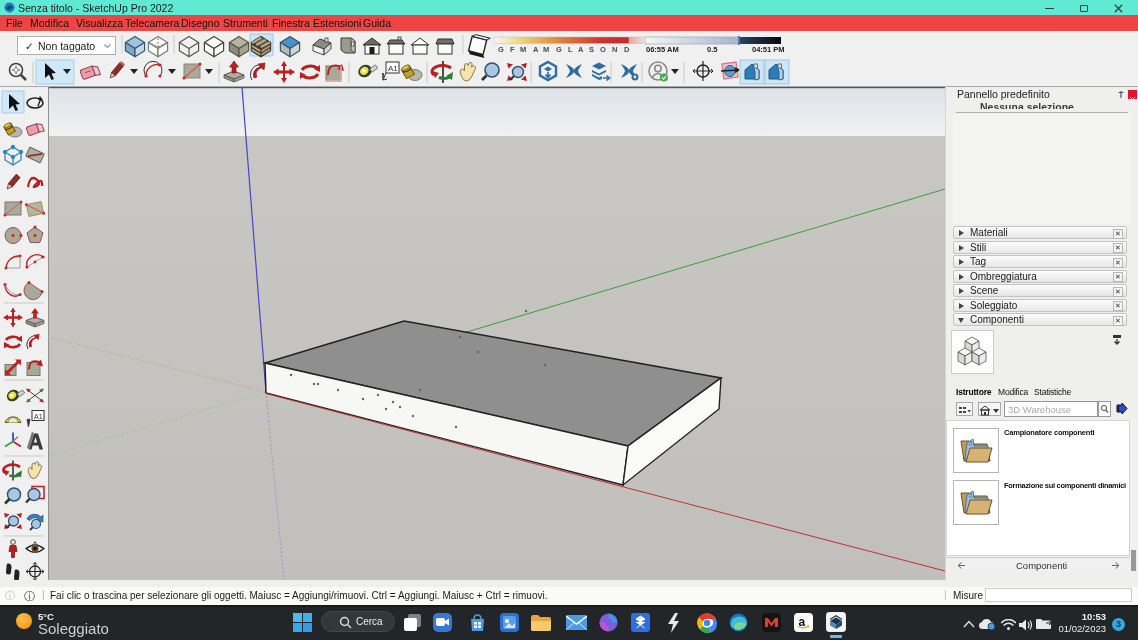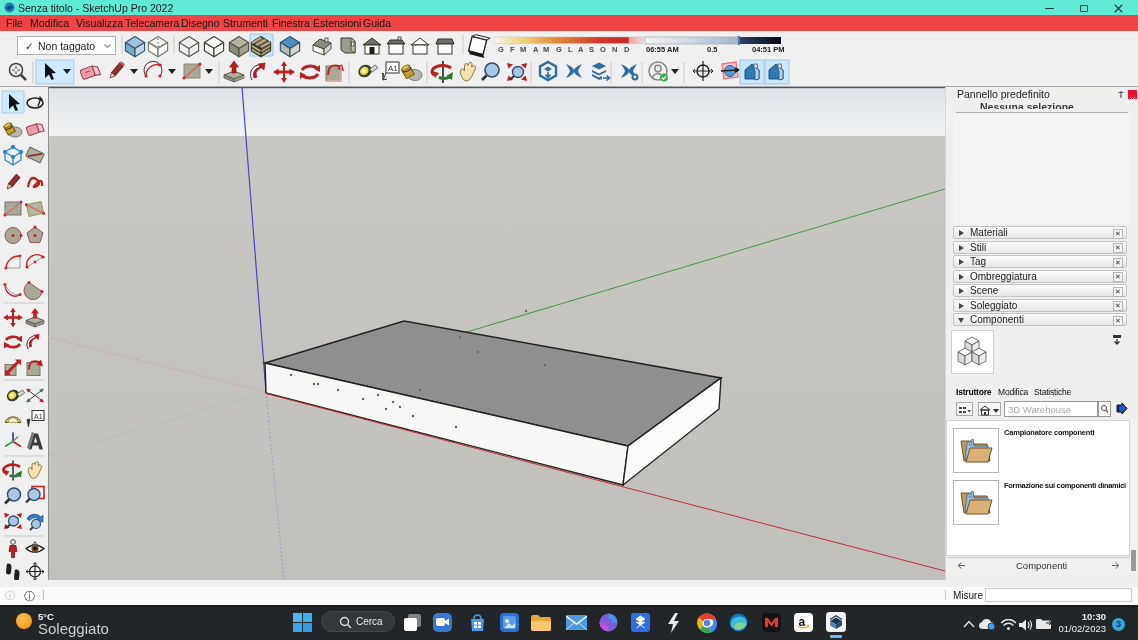--- a/index.html
+++ b/index.html
@@ -813,20 +813,21 @@
     </div>
     <div class="abs" style="left:184px; top:333px; width:7px; height:152px; background:#f2f2f1;"></div>
     <div class="abs" style="left:185px; top:463px; width:5px; height:21px; background:#999;"></div>
   </div>
 
   <div id="statusbar" class="abs">
     <div class="abs" style="left:0; top:7px; width:1138px; height:18px; background:#fafaf9;"></div>
     <span class="abs" style="left:5px; top:9px; font-size:10px; color:#b5b5b5;">ⓘ</span>
     <span class="abs" style="left:24px; top:8.5px; font-size:11px; color:#333;">ⓘ</span>
     <span class="abs" style="left:42px; top:9px; color:#aaa;">|</span>
+    <span class="abs" style="left:50px; top:10px;">Fai clic o trascina per selezionare gli oggetti. Maiusc = Aggiungi/rimuovi. Ctrl = Aggiungi. Maiusc + Ctrl = rimuovi.</span>
     <span class="abs" style="left:944px; top:9px; color:#bbb;">|</span>
     <span class="abs" style="left:953px; top:10px; font-size:10px; color:#222;">Misure</span>
     <div class="abs" style="left:985px; top:8px; width:147px; height:14px; background:#fff; border:1px solid #ccc;"></div>
   </div>
 
   <div id="taskbar" class="abs">
     <div class="abs" style="left:16px; top:8px; width:16px; height:16px; border-radius:50%; background:radial-gradient(circle at 40% 35%, #ffc14a, #f08a10);"></div>
     <div class="abs" style="left:38px; top:6px; font-size:9.5px; font-weight:bold; color:#f2f2f2;">5°C</div>
     <div class="abs" style="left:38px; top:15px; font-size:15px; color:#cfcfcf;">Soleggiato</div>
     <svg class="abs" style="left:293px; top:8px;" width="19" height="19" viewBox="0 0 19 19">
@@ -933,17 +934,17 @@
       <circle cx="7.5" cy="9.5" r="1.5" fill="#e8e8e8"></circle>
     </svg>
     <svg class="abs" style="left:1019px; top:13.5px;" width="14" height="12">
       <polygon points="0,4 3,4 7,0.5 7,11.5 3,8 0,8" fill="#e8e8e8"></polygon>
       <path d="M9,3 Q11,6 9,9 M11,1.5 Q14,6 11,10.5" fill="none" stroke="#e8e8e8" stroke-width="1.2"></path>
     </svg>
     <svg class="abs" style="left:1036px; top:13px;" width="16" height="12">
       <path d="M0,2 Q0,1 1,1 L5,1 L6.5,2.5 L14,2.5 Q15,2.5 15,3.5 L15,10 Q15,11 14,11 L1,11 Q0,11 0,10 Z" fill="#e8e8e8"></path>
       <path d="M10,5 L15,5 M13,3 L15.5,5 L13,7" stroke="#1e2226" stroke-width="1" fill="none"></path>
     </svg>
-    <div class="abs" style="left:1060px; top:6px; width:46px; text-align:right; font-size:9.5px; font-weight:bold; color:#f0f0f0;">10:30</div>
+    <div class="abs" style="left:1060px; top:6px; width:46px; text-align:right; font-size:9.5px; font-weight:bold; color:#f0f0f0;">10:53</div>
     <div class="abs" style="left:1046px; top:18px; width:60px; text-align:right; font-size:9.5px; color:#f0f0f0;">01/02/2023</div>
     <div class="abs" style="left:1112px; top:13px; width:13px; height:13px; border-radius:50%; background:#35aadc; font-size:9px; font-weight:bold; color:#0a2a40; text-align:center; line-height:13px;">3</div>
   </div>
 </div>
 
 </body></html>

